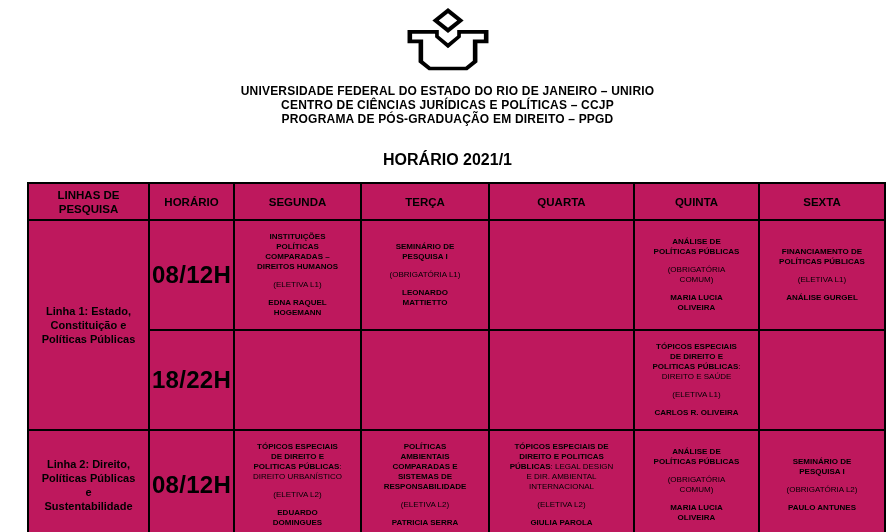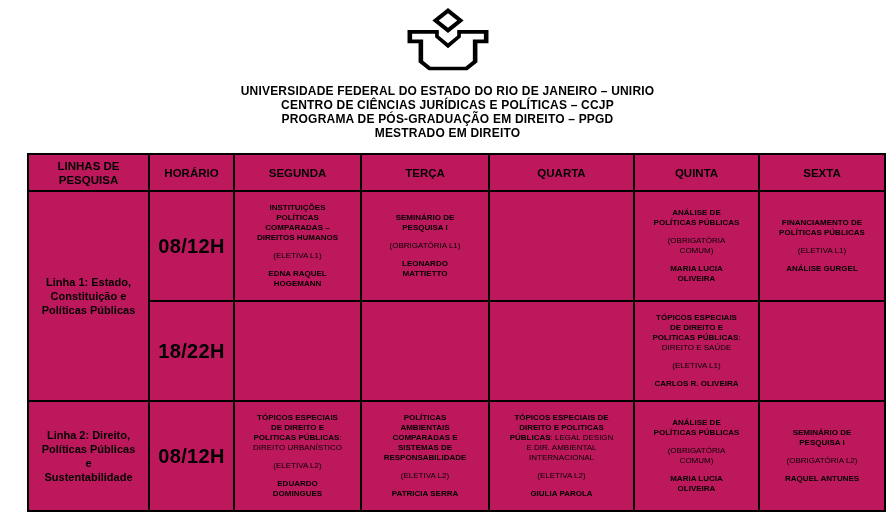--- a/index.html
+++ b/index.html
@@ -45,21 +45,21 @@
     overflow: hidden;
   }
   tr.r-head { height: 37px; }
   tr.r0 { height: 105px; }
   tr.r1 { height: 80px; }
   tr.r2 { height: 86px; }
 
   th.col-head { font-size: 11.5px; font-weight: bold; padding: 2px 4px; line-height: 14px; }
 
   td.linha  { font-size: 11px; font-weight: bold; line-height: 14px; padding: 2px 11px; }
-  td.horario{ font-size: 20px; font-weight: bold; letter-spacing: 0.3px; }
+  td.horario{ font-size: 24px; font-weight: bold; letter-spacing: 0.3px; }
   td.course { font-size: 8px; line-height: 10px; padding: 3px 9px; }
   td.course .para { margin: 8px; }
   td.course .para.spacer { margin-top: 8px; }
   td.course .b { font-weight: bold; }
   td.course .n { font-weight: normal; }
 </style>
 </head>
 <body>
 
 <div class="page">
@@ -74,23 +74,23 @@
       <path fill="#000000" d="M50,0 L67,17 L50,34 L33,17 Z"></path>
 
       <path fill="#ffffff" d="M50,7 L60,17 L50,27 L40,17 Z"></path>
     </svg>
   </div>
 
   <div class="org">
     <div>UNIVERSIDADE FEDERAL DO ESTADO DO RIO DE JANEIRO – UNIRIO</div>
     <div>CENTRO DE CIÊNCIAS JURÍDICAS E POLÍTICAS – CCJP</div>
     <div>PROGRAMA DE PÓS-GRADUAÇÃO EM DIREITO – PPGD</div>
-    <div>MESTRADO EM DIREITO</div>
   </div>
 
+  <div class="doc-title">HORÁRIO 2021/1</div>
 
   <table class="schedule">
     <colgroup>
       <col style="width:121px">
         <col style="width:85px">
         <col style="width:127px">
       <col style="width:128px">
         <col style="width:145px">
         <col style="width:125px">
       <col style="width:126px">
@@ -163,19 +163,19 @@
             <div class="para spacer"><span class="b">GIULIA PAROLA</span></div>
           </td>
           <td class="course">
             <div class="para"><span class="b">ANÁLISE DE POLÍTICAS PÚBLICAS</span></div>
             <div class="para"><span class="n">(OBRIGATÓRIA COMUM)</span></div>
             <div class="para spacer"><span class="b">MARIA LUCIA OLIVEIRA</span></div>
           </td>
           <td class="course">
             <div class="para"><span class="b">SEMINÁRIO DE PESQUISA I</span></div>
             <div class="para"><span class="n">(OBRIGATÓRIA L2)</span></div>
-            <div class="para spacer"><span class="b">RAQUEL ANTUNES</span></div>
+            <div class="para spacer"><span class="b">PAULO ANTUNES</span></div>
           </td>
         </tr>
       </tbody>
   </table>
 
 </div>
 
 </body></html>

